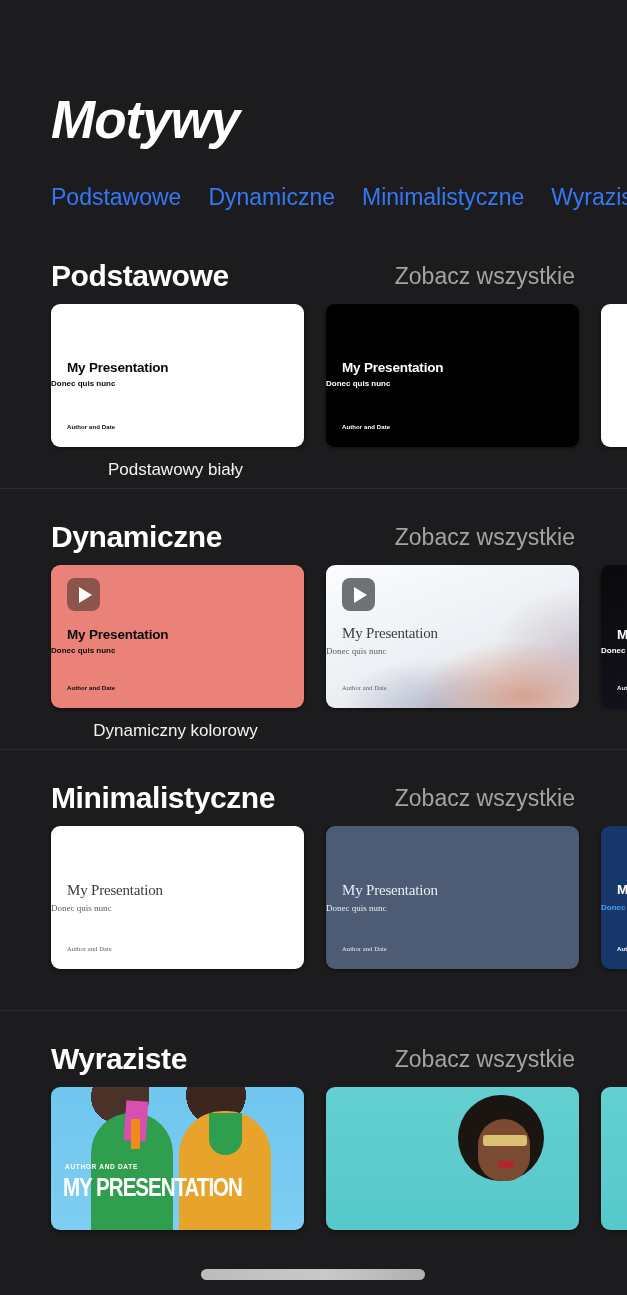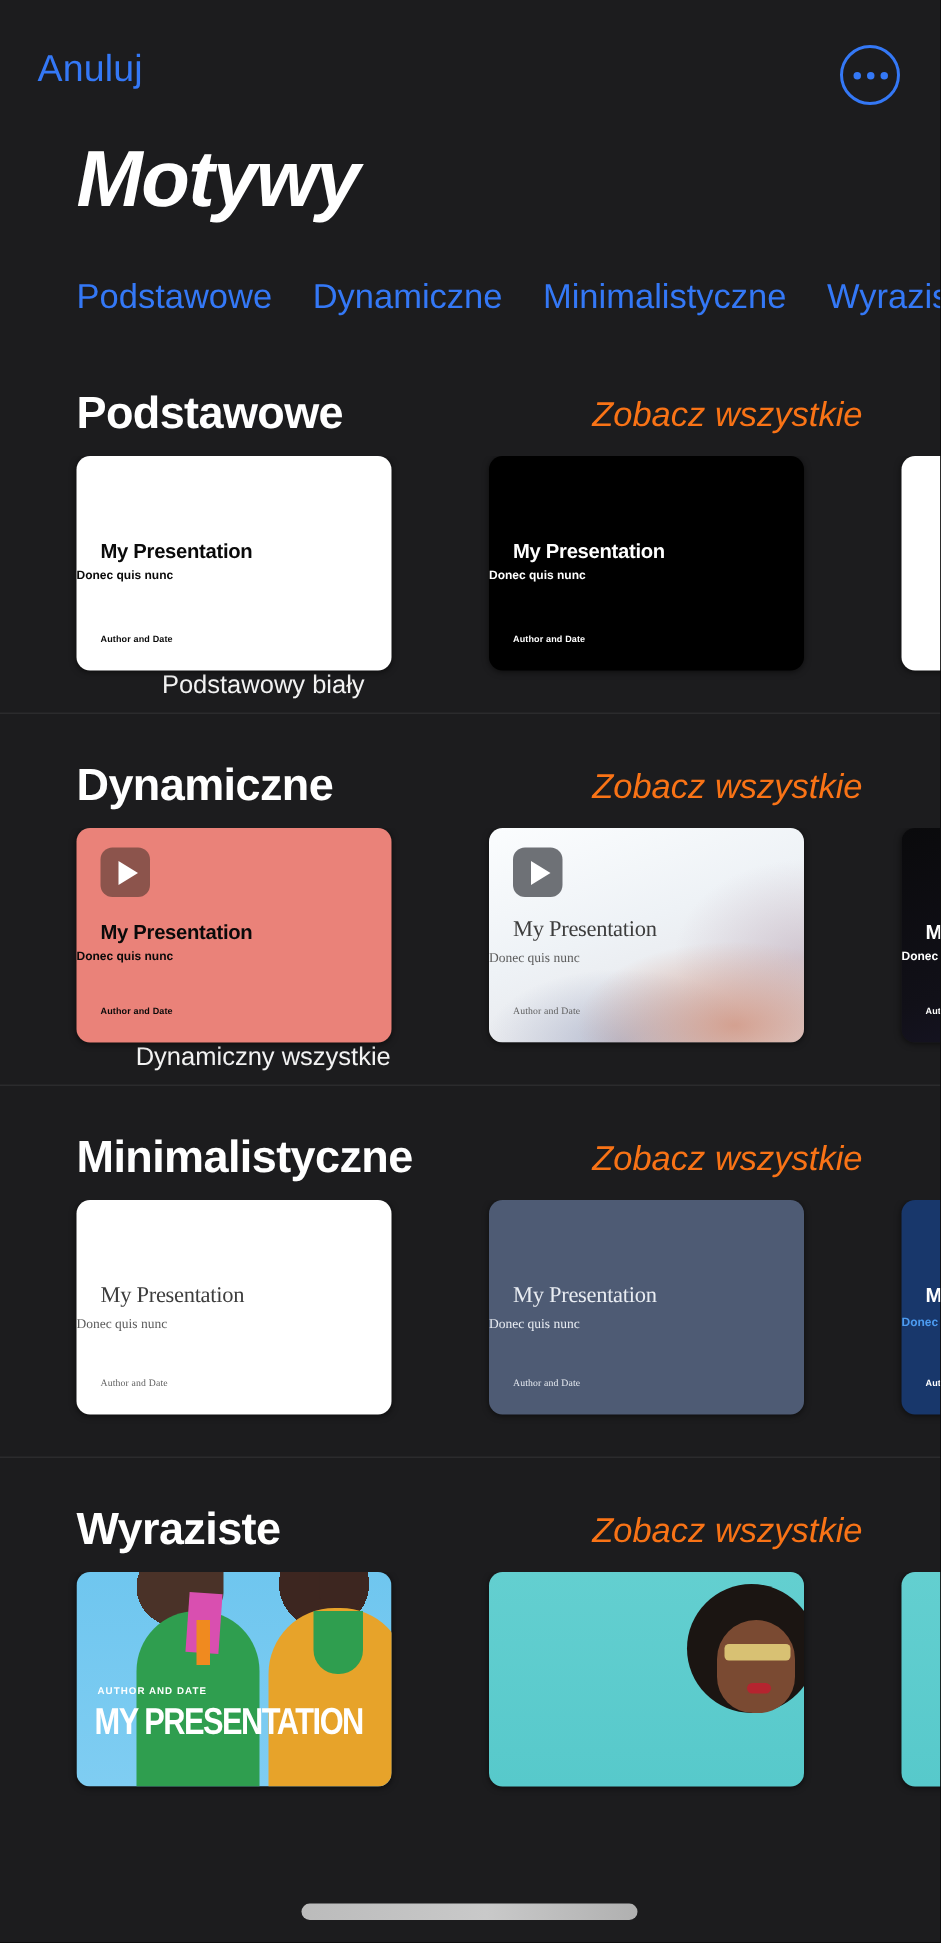--- a/index.html
+++ b/index.html
@@ -102,47 +102,46 @@
     justify-content: space-between;
   }
   .section-title {
     font-size: 30px;
     font-weight: bold;
     color: #ffffff;
     letter-spacing: -0.4px;
   }
   .see-all {
     font-size: 23px;
-    color: #f97316;
+    color: #a3a3a3;
     cursor: pointer;
-    font-style: italic;
   }
 
   .row {
     display: flex;
     gap: 26px;
     padding-left: 51px;
     overflow: hidden;
     white-space: nowrap;
     padding-bottom: 6px;
   }
   .card-wrap {
     flex: none;
     width: 249px;
     cursor: pointer;
   }
   .card {
-    width: 210px; height: 143px;
+    width: 253px; height: 143px;
     border-radius: 9px;
     overflow: hidden;
     position: relative;
     box-shadow: 0 1px 4px rgba(0,0,0,.55);
   }
   .caption {
-    margin-top: 0;
+    margin-top: 13px;
     text-align: center;
     font-size: 17px;
     color: #f2f2f2;
     height: 22px;
   }
 
   
   .slide { position: absolute; inset: 0; padding: 14px 16px; }
   .s-title {
     position: absolute;
@@ -261,28 +260,20 @@
     background: linear-gradient(to right, #c9c9c9, #d8d8d8 55%, #bdbdbd);
     opacity: .92;
     z-index: 30;
   }
 </style>
 </head>
 <body>
 
 <div class="screen">
 
-  <div class="topbar">
-    <div class="cancel-btn">Anuluj</div>
-    <div class="more-btn">
-      <i></i>
-      <i></i>
-      <i></i>
-    </div>
-  </div>
 
   <div class="page-title">Motywy</div>
 
   <div class="tabs">
     <div class="tab">Podstawowe</div>
     <div class="tab">Dynamiczne</div>
     <div class="tab">Minimalistyczne</div>
     <div class="tab">Wyraziste</div>
   </div>
 
@@ -333,21 +324,21 @@
 
         <div class="card-wrap">
           <div class="card th-coral tx-dark">
             <div class="slide">
               <div class="playbtn" style="background:#8c544c;"></div>
               <div class="s-title" style="top:62px;">My Presentation</div>
               <div class="s-sub" style="top:81px;">Donec quis nunc</div>
               <div class="s-author">Author and Date</div>
             </div>
           </div>
-          <div class="caption">Dynamiczny wszystkie</div>
+          <div class="caption">Dynamiczny kolorowy</div>
         </div>
 
         <div class="card-wrap">
           <div class="card th-waves serif tx-gray">
             <div class="slide">
               <div class="playbtn" style="background:#6e7176;"></div>
               <div class="s-title" style="top:60px;">My Presentation</div>
               <div class="s-sub" style="top:81px;">Donec quis nunc</div>
               <div class="s-author">Author and Date</div>
             </div>

